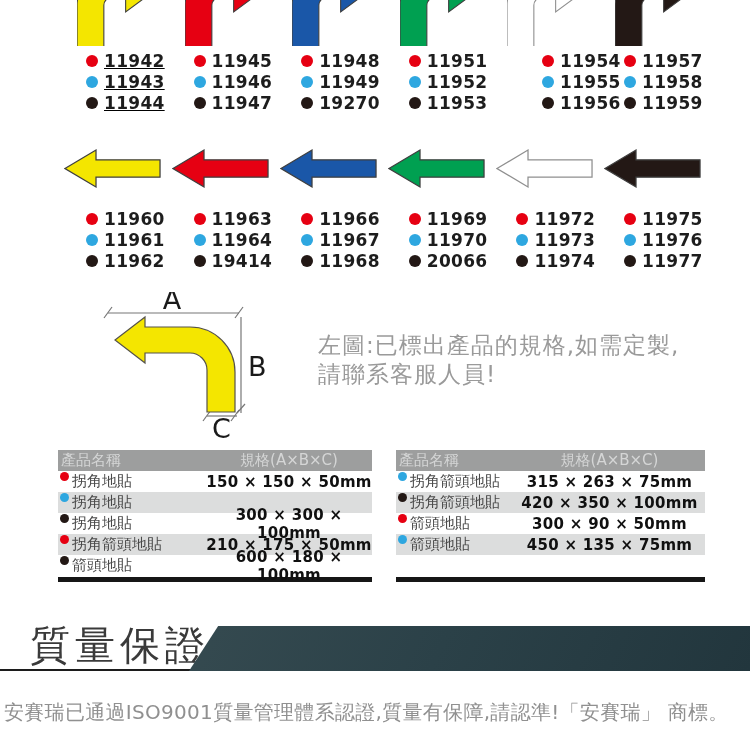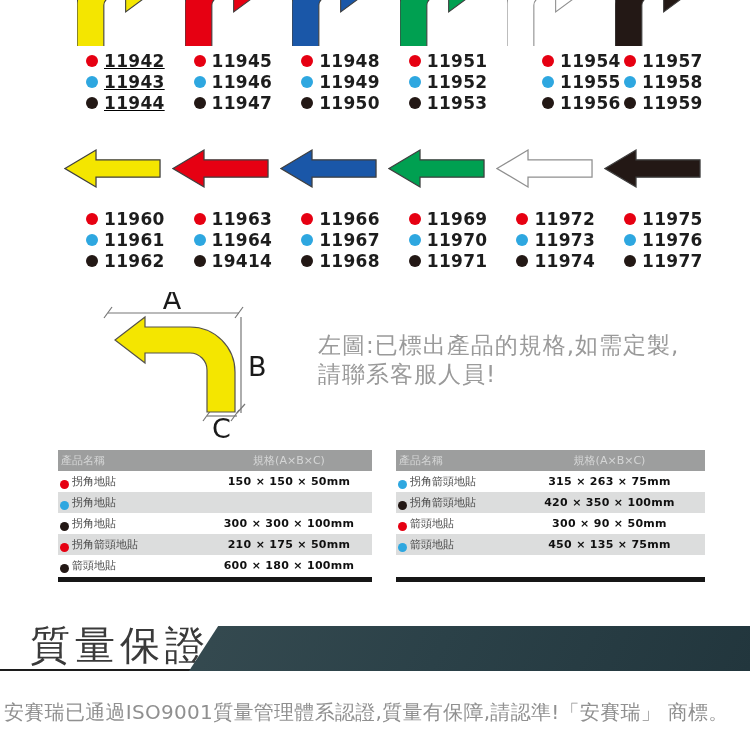--- a/index.html
+++ b/index.html
@@ -19,26 +19,26 @@
   .code-text{font-size:17px;font-weight:bold;color:#1d1d1d;letter-spacing:.3px;}
 
   
   .straight-cell{position:absolute;top:149px;}
 
   
   .size-diagram{position:absolute;left:100px;top:292px;}
   .note{position:absolute;left:318px;top:331px;font-size:23px;color:#9a9a9a;line-height:29px;letter-spacing:1px;}
 
   
-  .spec-table{position:absolute;top:450px;font-size:11px;}
+  .spec-table{position:absolute;top:450px;font-size:15px;}
   .t-header{display:flex;height:21px;background:#9d9e9e;color:#d5d6d6;align-items:center;}
   .t-header .h-spec{flex:1;text-align:center;}
   .t-row{display:flex;height:21px;align-items:center;color:#4a4a4a;}
   .t-row.alt{background:#dcdddd;}
-  .t-name{display:flex;align-items:flex-end;padding-left:2px;box-sizing:border-box;}
+  .t-name{display:flex;align-items:flex-start;padding-left:2px;box-sizing:border-box;}
   .h-name{padding-left:3px;box-sizing:border-box;}
   .t-dot{width:9px;height:9px;margin-right:3px;}
   .t-spec{flex:1;text-align:center;color:#101010;font-weight:600;letter-spacing:.3px;}
   .t-bottom{height:5px;background:#161616;margin-top:1px;}
 
   
   .q-title{position:absolute;left:30px;top:618px;font-size:40px;color:#3a3a3a;letter-spacing:5px;font-weight:400;}
   .q-underline{position:absolute;left:0;top:669px;width:197px;height:2px;background:#1c1c1c;}
   .q-ribbon{position:absolute;left:189px;top:626px;width:561px;height:45px;
             background:linear-gradient(115deg,#354a50 0%,#2b4148 45%,#22363d 100%);
@@ -118,21 +118,21 @@
         <div class="code-line">
           <span class="dot code-dot" style="background: rgb(230, 0, 18);"></span>
           <span class="code-text">11948</span>
         </div>
         <div class="code-line">
           <span class="dot code-dot" style="background: rgb(46, 167, 224);"></span>
           <span class="code-text">11949</span>
         </div>
         <div class="code-line">
           <span class="dot code-dot" style="background: rgb(35, 24, 21);"></span>
-          <span class="code-text">11950</span>
+          <span class="code-text">19270</span>
         </div>
       </div>
       <div class="code-col" style="left: 408.8px;">
         <div class="code-line">
           <span class="dot code-dot" style="background: rgb(230, 0, 18);"></span>
           <span class="code-text">11951</span>
         </div>
         <div class="code-line">
           <span class="dot code-dot" style="background: rgb(46, 167, 224);"></span>
           <span class="code-text">11952</span>
@@ -240,21 +240,21 @@
         <div class="code-line">
           <span class="dot code-dot" style="background: rgb(230, 0, 18);"></span>
           <span class="code-text">11969</span>
         </div>
         <div class="code-line">
           <span class="dot code-dot" style="background: rgb(46, 167, 224);"></span>
           <span class="code-text">11970</span>
         </div>
         <div class="code-line">
           <span class="dot code-dot" style="background: rgb(35, 24, 21);"></span>
-          <span class="code-text">11971</span>
+          <span class="code-text">20066</span>
         </div>
       </div>
       <div class="code-col" style="left: 516.4px;">
         <div class="code-line">
           <span class="dot code-dot" style="background: rgb(230, 0, 18);"></span>
           <span class="code-text">11972</span>
         </div>
         <div class="code-line">
           <span class="dot code-dot" style="background: rgb(46, 167, 224);"></span>
           <span class="code-text">11973</span>

